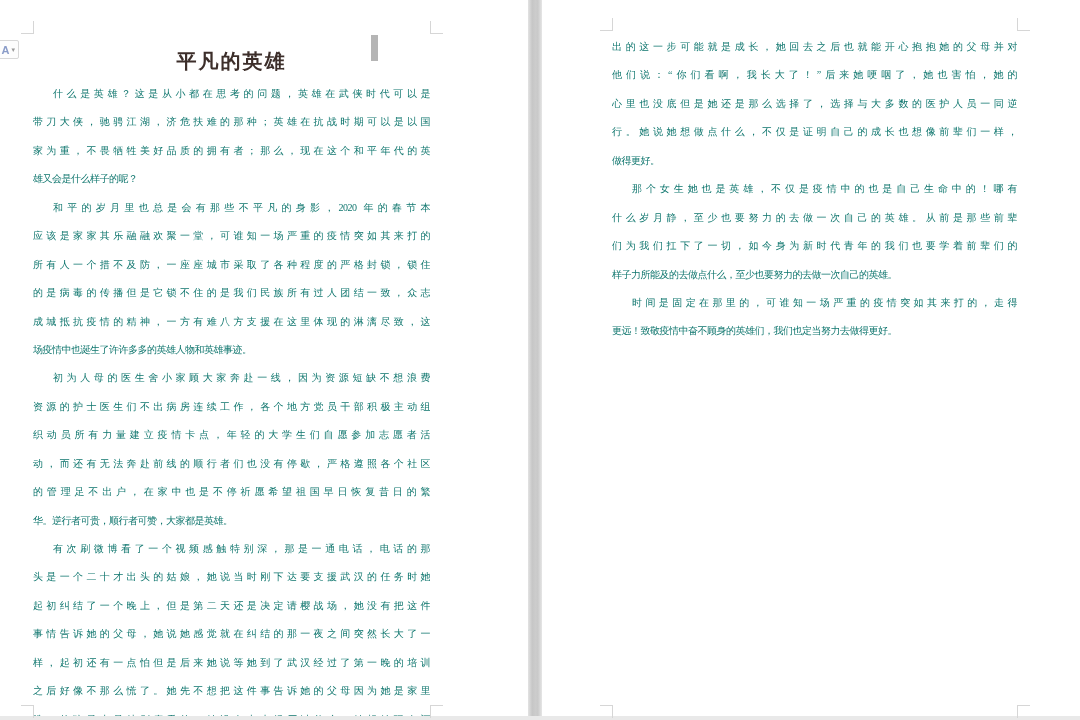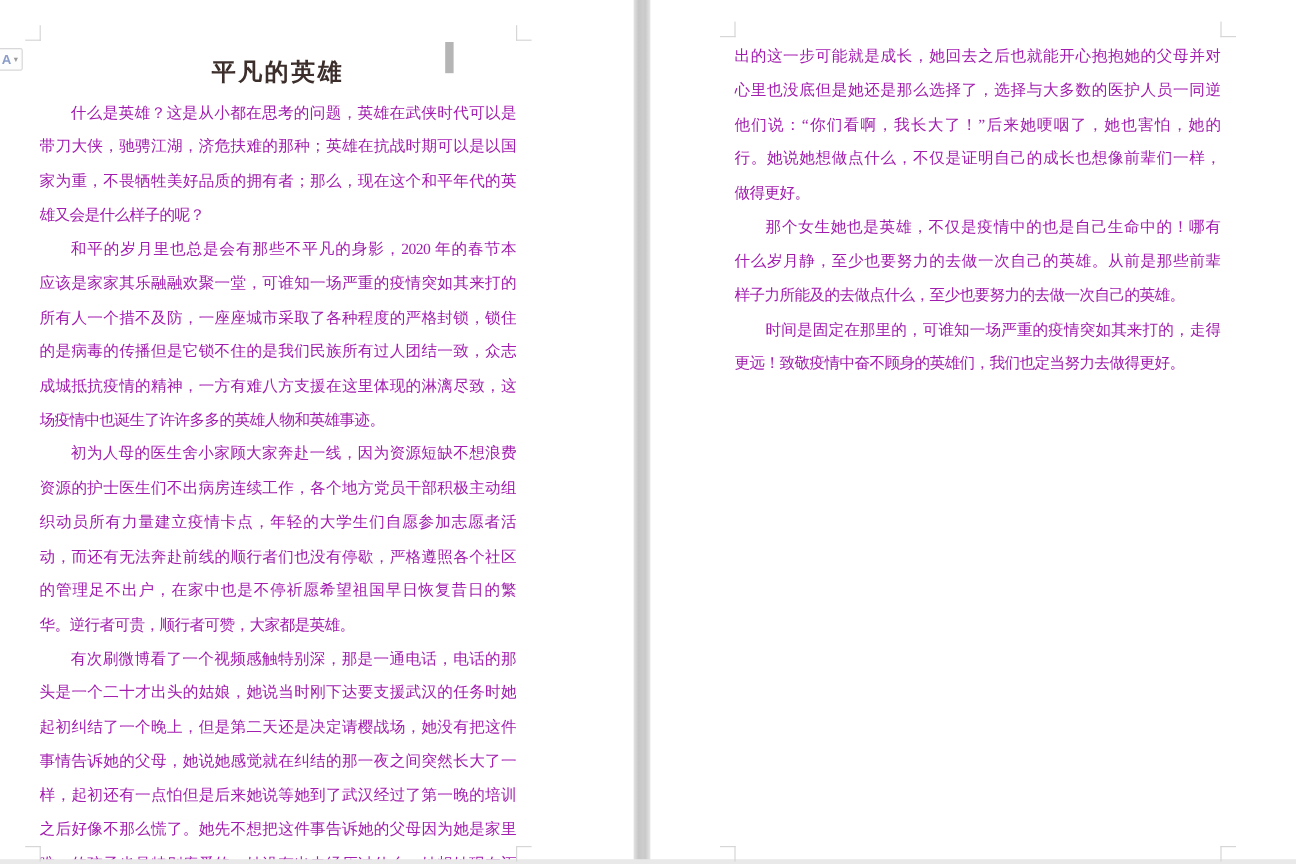--- a/index.html
+++ b/index.html
@@ -38,22 +38,22 @@
   .doc-title {
     position: absolute; left: 33px; top: 30px; width: 397px; height: 30px;
     line-height: 30px; text-align: center;
     font-family: "Liberation Sans", sans-serif;
     font-weight: bold; font-size: 20px; color: #3c2e2a;
     letter-spacing: 2px;
   }
 
   .line {
     height: 28.45px; line-height: 28.45px;
-    font-size: 13px; letter-spacing: -0.5px;
-    color: #a21caf;
+    font-size: 10px; letter-spacing: -0.5px;
+    color: #0f766e;
     text-align: justify; text-align-last: justify;
     overflow: hidden; white-space: nowrap;
   }
   .line.indent { text-indent: 2em; }
   .line.end    { text-align-last: left; }
   .line.right  { text-align-last: right; letter-spacing: 0.5px; }
 
   .cursor-bar {
     position: absolute; left: 371px; top: 35px; width: 7px; height: 26px;
     background: #b5b5b5;
@@ -101,26 +101,27 @@
         <div class="line">事情告诉她的父母，她说她感觉就在纠结的那一夜之间突然长大了一</div>
         <div class="line">样，起初还有一点怕但是后来她说等她到了武汉经过了第一晚的培训</div>
         <div class="line">之后好像不那么慌了。她先不想把这件事告诉她的父母因为她是家里</div>
         <div class="line">唯一的孩子也是特别疼爱的，她没有出去经历过什么，她想她现在迈</div>
       </div>
   </div>
 
   <div class="page page-right"></div>
   <div class="text-col col-right">
       <div class="line">出的这一步可能就是成长，她回去之后也就能开心抱抱她的父母并对</div>
+      <div class="line">他们说：“你们看啊，我长大了！”后来她哽咽了，她也害怕，她的</div>
       <div class="line">心里也没底但是她还是那么选择了，选择与大多数的医护人员一同逆</div>
-      <div class="line">他们说：“你们看啊，我长大了！”后来她哽咽了，她也害怕，她的</div>
       <div class="line">行。她说她想做点什么，不仅是证明自己的成长也想像前辈们一样，</div>
       <div class="line end">做得更好。</div>
       <div class="line indent">那个女生她也是英雄，不仅是疫情中的也是自己生命中的！哪有</div>
       <div class="line">什么岁月静，至少也要努力的去做一次自己的英雄。从前是那些前辈</div>
+      <div class="line">们为我们扛下了一切，如今身为新时代青年的我们也要学着前辈们的</div>
       <div class="line end">样子力所能及的去做点什么，至少也要努力的去做一次自己的英雄。</div>
       <div class="line indent">时间是固定在那里的，可谁知一场严重的疫情突如其来打的，走得</div>
       <div class="line end">更远！致敬疫情中奋不顾身的英雄们，我们也定当努力去做得更好。</div>
     </div>
 
   <div class="page-gap"></div>
   <div class="bottom-edge"></div>
 
   <div class="mark tl" style="left:21px;  top:21px;"></div>
   <div class="mark tr" style="left:430px; top:21px;"></div>

